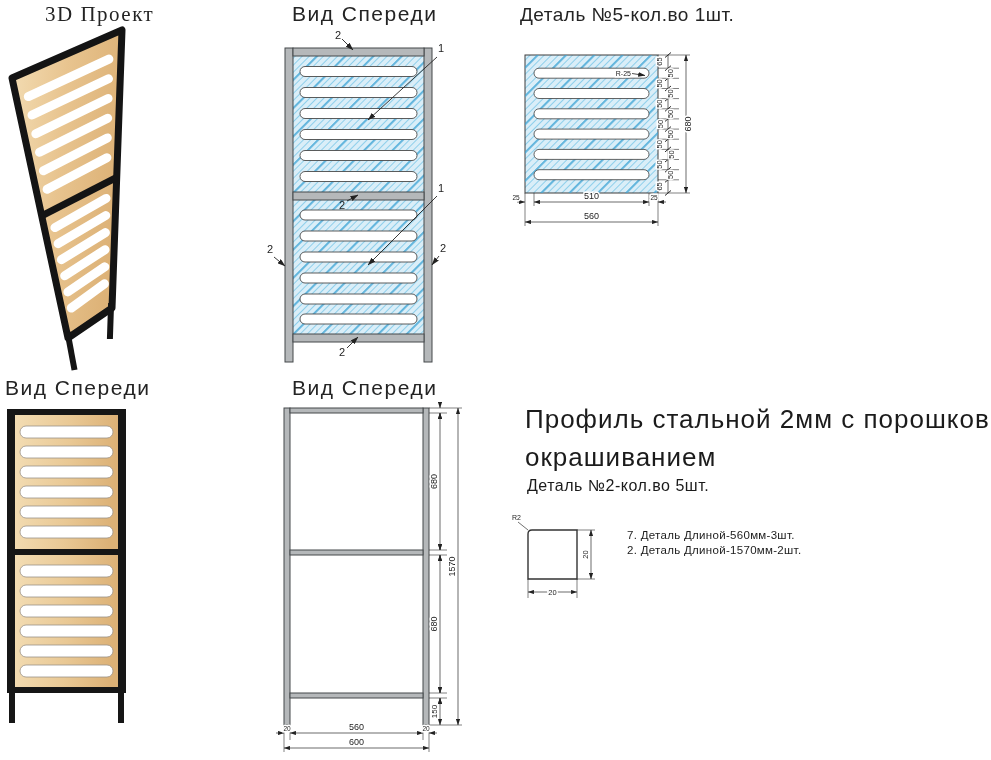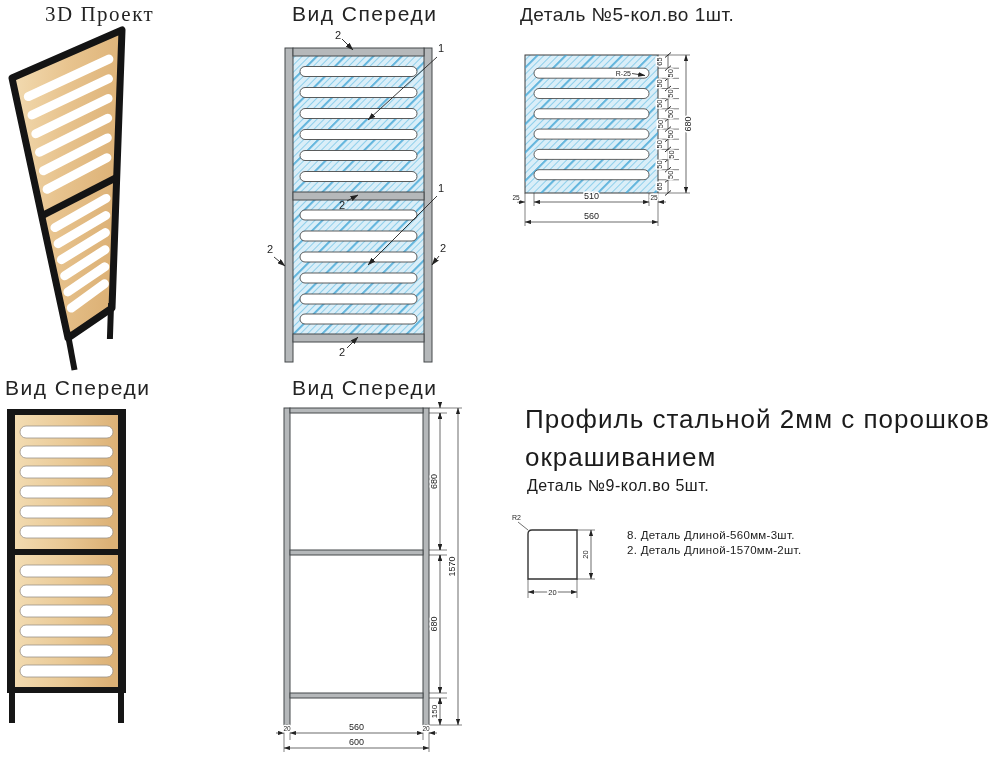--- a/index.html
+++ b/index.html
@@ -266,21 +266,21 @@
     <text x="94.5" y="330" font-size="9" text-anchor="middle" class="halo">560</text>
     <text x="25" y="331" font-size="6.5" text-anchor="middle" class="halo">20</text>
     <text x="164" y="331" font-size="6.5" text-anchor="middle" class="halo">20</text>
     <line x1="22" y1="348" x2="167" y2="348" stroke="#2c2c2c" stroke-width="0.7" marker-start="url(#m5)" marker-end="url(#m5)"></line>
     <text x="94.5" y="345" font-size="9" text-anchor="middle" class="halo">600</text>
   </g>
 </svg>
 
 <div class="heading" style="left:525px;top:404px;">Профиль стальной 2мм с порошковым</div>
 <div class="heading" style="left:525px;top:442px;">окрашиванием</div>
-<div class="subtitle" style="left:527px;top:477px;">Деталь №9-кол.во 5шт.</div>
+<div class="subtitle" style="left:527px;top:477px;">Деталь №2-кол.во 5шт.</div>
 
 <svg class="abs" style="left:505px;top:508px;" width="120" height="95" viewBox="0 0 120 95">
   <defs>
     <marker id="m6" markerWidth="9" markerHeight="6" refX="8.5" refY="3" orient="auto-start-reverse">
       <path d="M0,0 L9,3 L0,6 Z" fill="#222"></path>
     </marker>
   </defs>
   <path d="M72,22 L27,22 Q23,22 23,26 L23,71 L72,71 Z" fill="#ffffff" stroke="#333333" stroke-width="1.4"></path>
   <g>
     <line x1="13" y1="14" x2="23" y2="22" stroke="#333" stroke-width="0.7"></line>
@@ -292,15 +292,15 @@
     <text x="83" y="46.5" font-size="7.5" text-anchor="middle" transform="rotate(-90 83 46.5)" class="halo">20</text>
   </g>
   <g>
     <path d="M23,71 V90 M72,71 V90" stroke="#2c2c2c" stroke-width="0.6" fill="none"></path>
     <line x1="23" y1="84" x2="72" y2="84" stroke="#2c2c2c" stroke-width="0.7" marker-start="url(#m6)" marker-end="url(#m6)"></line>
     <text x="47.5" y="86.5" font-size="7.5" text-anchor="middle" class="halo">20</text>
   </g>
 </svg>
 
 <div class="notes" style="left:627px;top:528px;">
-  <div>8. Деталь Длиной-560мм-3шт.</div>
+  <div>7. Деталь Длиной-560мм-3шт.</div>
   <div>2. Деталь Длиной-1570мм-2шт.</div>
 </div>
 
 </body></html>

